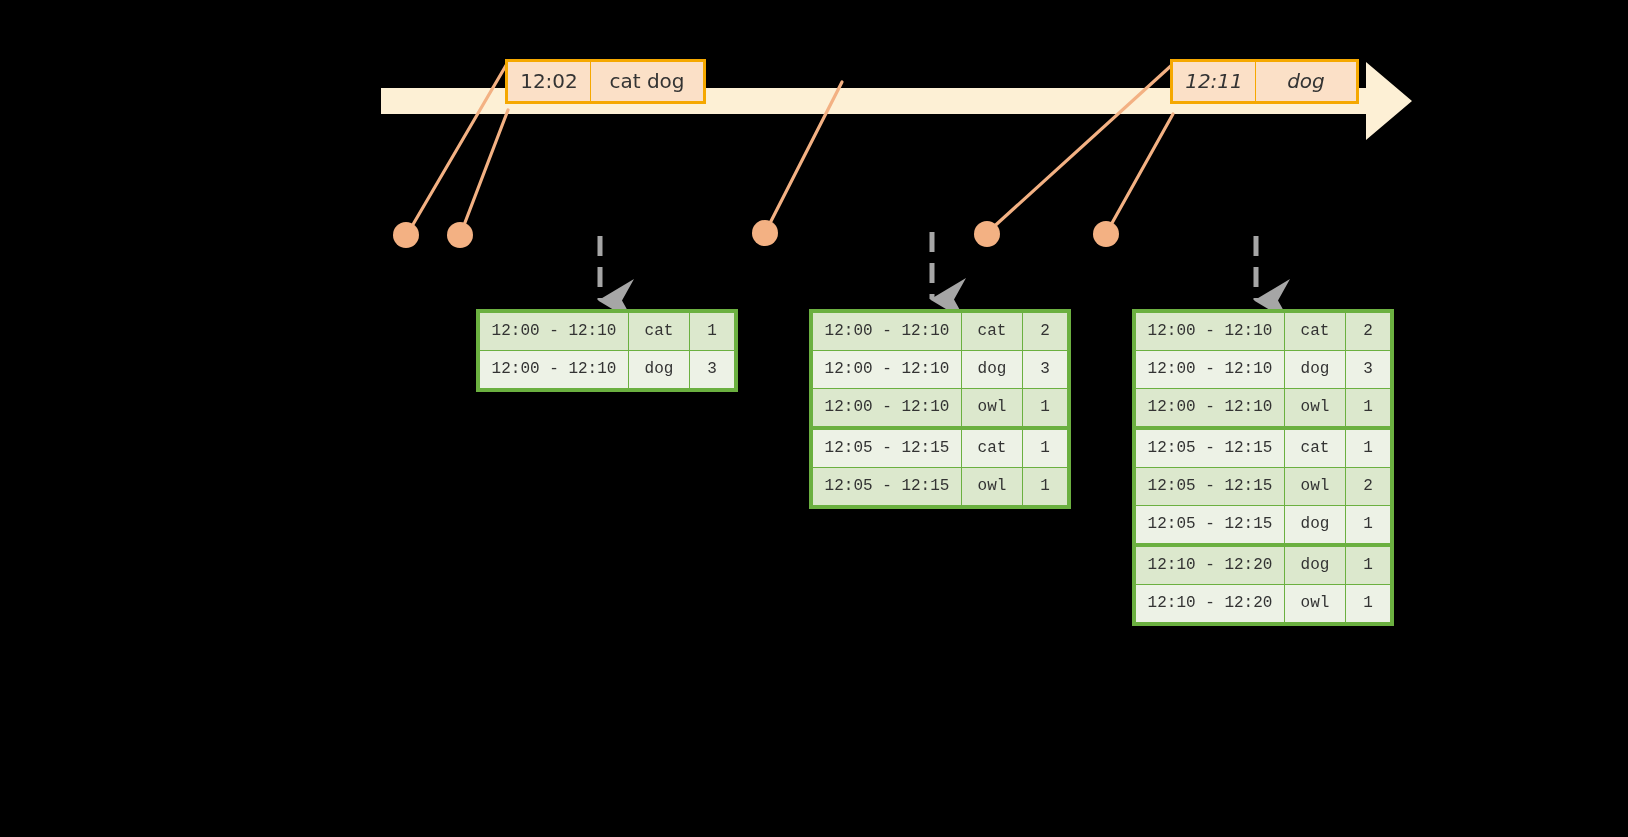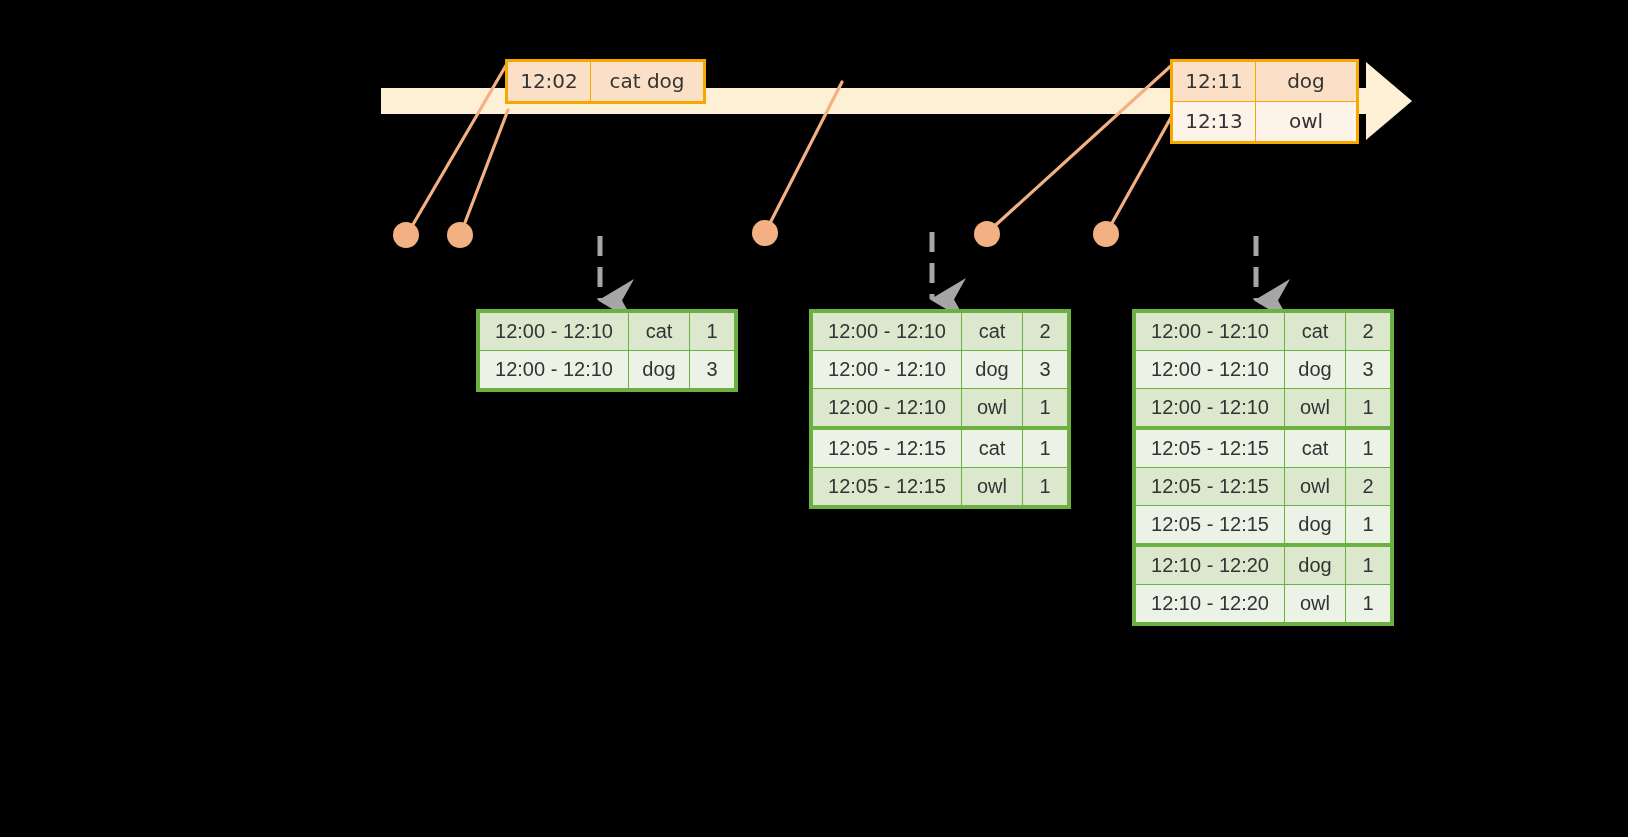--- a/index.html
+++ b/index.html
@@ -54,27 +54,27 @@
 
   
   .res-table {
     position: absolute;
     border-collapse: collapse;
     border: 4px solid #6BB040;
     z-index: 5;
   }
   .res-table td {
     border: 1.5px solid #6BB040;
-    font-size: 20px;
+    font-size: 16px;
     color: #333333;
     text-align: center;
     padding: 0;
     height: 37px;
     line-height: 37px;
-    font-family: Liberation Sans, sans-serif;
+    font-family: Liberation Mono, monospace;
     white-space: nowrap;
   }
   .res-table tr.shade td { background: #DCE8CD; }
   .res-table tr.light td { background: #EDF2E6; }
   .res-table tr.grp-end td { border-bottom: 4px solid #6BB040; }
   .res-table td.c-window { width: 148px; }
   .res-table td.c-word   { width: 60px; }
   .res-table td.c-count  { width: 44px; }
 </style>
 </head>
@@ -117,30 +117,26 @@
   <table class="evt-table" style="left:505px; top:59px;">
     <tbody>
         <tr>
       <td class="c-time">12:02</td>
       <td class="c-words">cat dog</td>
     </tr>
   </tbody>
     </table>
 
 
-  <table class="evt-table narrow" style="left:1170px; top:59px;">
+  <table class="evt-table narrow" style="left:1170px; top:59px;font-style:italic;">
     <tbody>
         <tr>
       <td class="c-time">12:11</td>
       <td class="c-words">dog</td>
     </tr>
-    <tr>
-      <td class="c-time">12:13</td>
-      <td class="c-words">owl</td>
-    </tr>
   </tbody>
     </table>
 
   <table class="res-table" style="left:476px; top:309px;">
     <tbody>
         <tr class="shade">
       <td class="c-window">12:00 - 12:10</td>
       <td class="c-word">cat</td>
       <td class="c-count">1</td>
     </tr>

